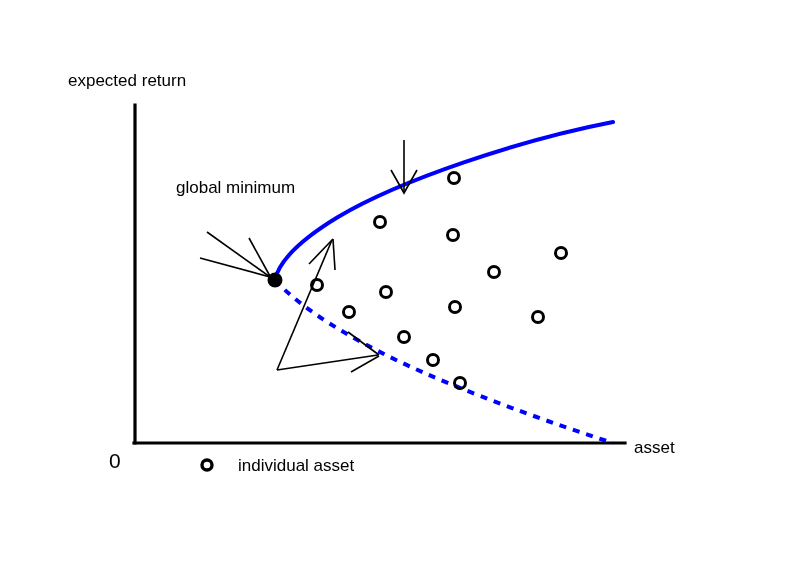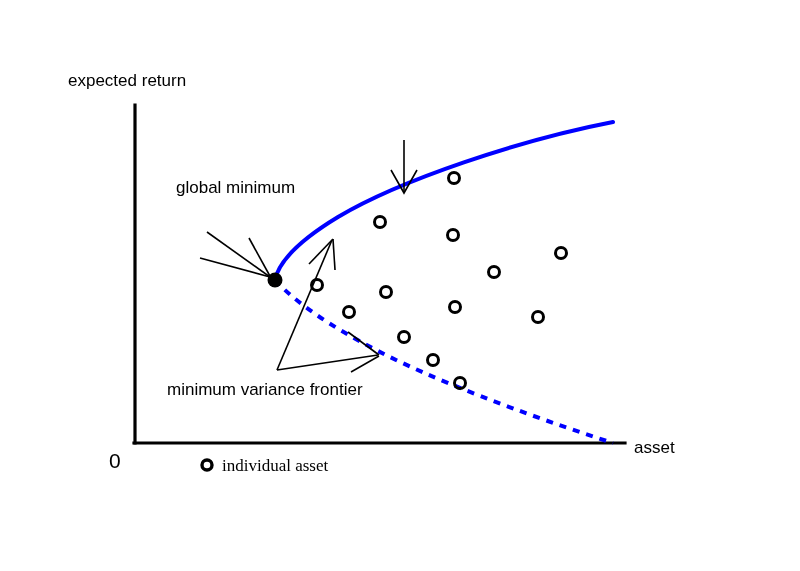--- a/index.html
+++ b/index.html
@@ -30,21 +30,21 @@
     line-height: 21px;
     white-space: pre;
     user-select: none;
   }
   #lbl-yaxis   { left: 68px;  top: 70px; }
   #lbl-xaxis   { left: 634px; top: 437px; }
   #lbl-origin  { left: 109px; top: 450px; font-size: 21px; }
   #lbl-eff     { left: 337px; top: 113px; }
   #lbl-gmv     { left: 166px; top: 177px; margin-left: 10px; }
   #lbl-mvf     { left: 167px; top: 379px; }
-  #lbl-legend  { left: 222px; top: 455px; font-family: Liberation Serif, serif; }
+  #lbl-legend  { left: 238px; top: 455px; }
 </style>
 </head>
 <body>
 
 <div id="page">
 
   <svg id="plot" viewBox="0 0 800 571">
     <defs>
       <marker id="ahead" markerWidth="14" markerHeight="14" refX="1" refY="5" orient="auto" markerUnits="strokeWidth">
         <path d="M0,0 L11,5 L0,10" fill="none" stroke="#000000" stroke-width="1.6"></path>
@@ -102,16 +102,15 @@
 
     <circle cx="207" cy="465" r="5" fill="none" stroke="#000000" stroke-width="3.4"></circle>
   </svg>
 
   <div class="lbl" id="lbl-yaxis">expected return</div>
   <div class="lbl" id="lbl-xaxis">asset</div>
   <div class="lbl" id="lbl-origin">0</div>
 
   <div class="lbl" id="lbl-gmv"><span>global minimum</span><br></div>
 
-  <div class="lbl" id="lbl-mvf">minimum variance frontier</div>
   <div class="lbl" id="lbl-legend">individual asset</div>
 
 </div>
 
 </body></html>

